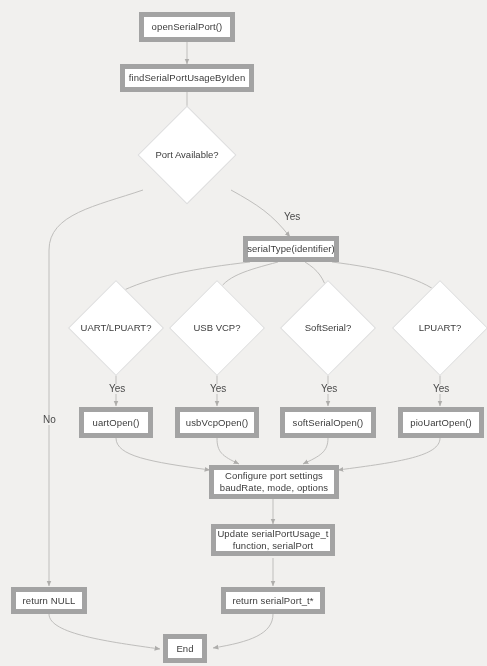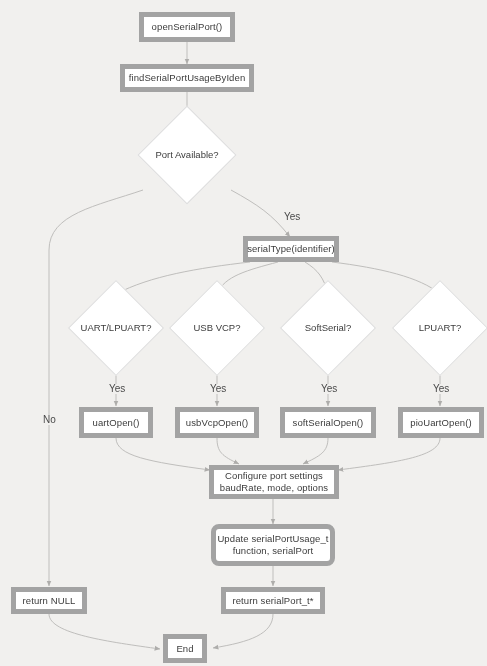--- a/index.html
+++ b/index.html
@@ -157,21 +157,21 @@
 
   <div class="node" style="left:175px; top:407px; width:84px; height:31px;">usbVcpOpen()</div>
 
   <div class="node" style="left:280px; top:407px; width:96px; height:31px;">softSerialOpen()</div>
 
   <div class="node" style="left:398px; top:407px; width:86px; height:31px;">pioUartOpen()</div>
 
   <div class="node" style="left:209px; top:465px; width:130px; height:34px;">Configure port settings
 baudRate, mode, options</div>
 
-  <div class="node" style="left:211px; top:524px; width:124px; height:42px;border-radius:8px;">Update serialPortUsage_t
+  <div class="node" style="left:211px; top:524px; width:124px; height:32px;">Update serialPortUsage_t
 function, serialPort</div>
 
   <div class="node" style="left:11px; top:587px; width:76px; height:27px;">return NULL</div>
 
   <div class="node" style="left:221px; top:587px; width:104px; height:27px;">return serialPort_t*</div>
 
   <div class="node" style="left:163px; top:634px; width:44px; height:29px;">End</div>
 
   <div class="edge-label" style="left:283px; top:212px;">Yes</div>
 

